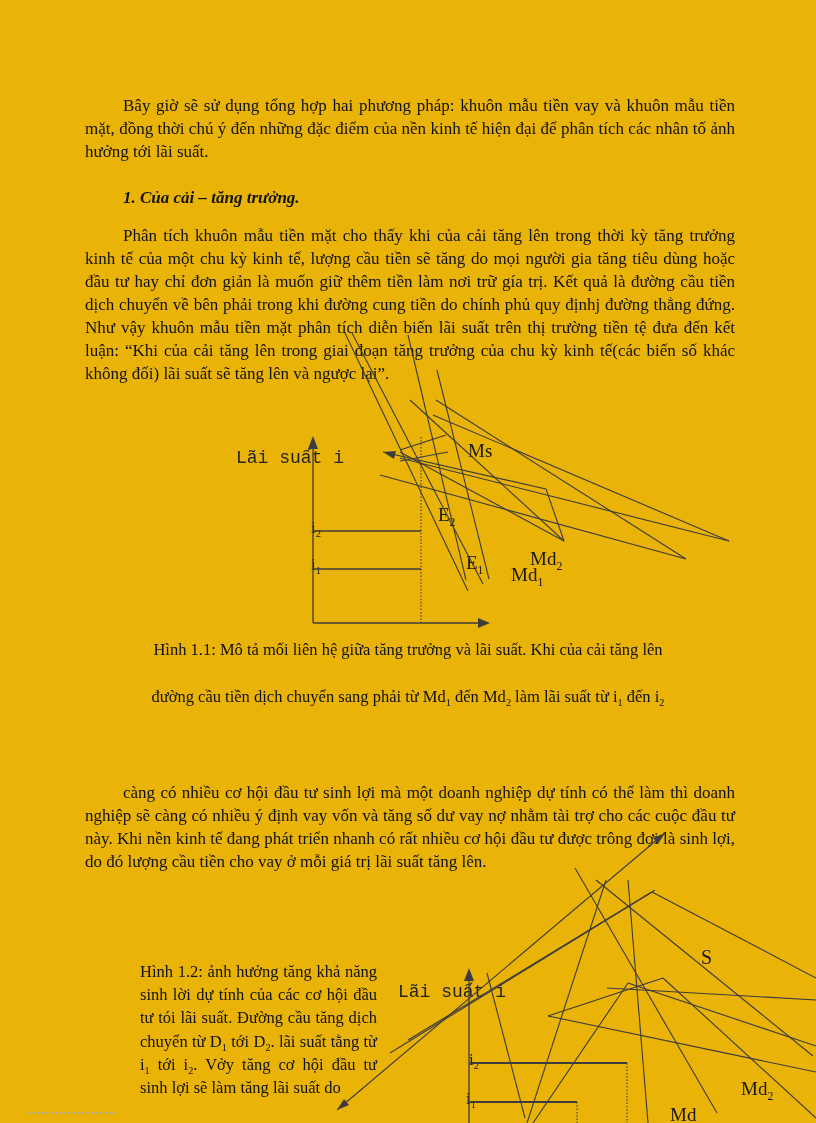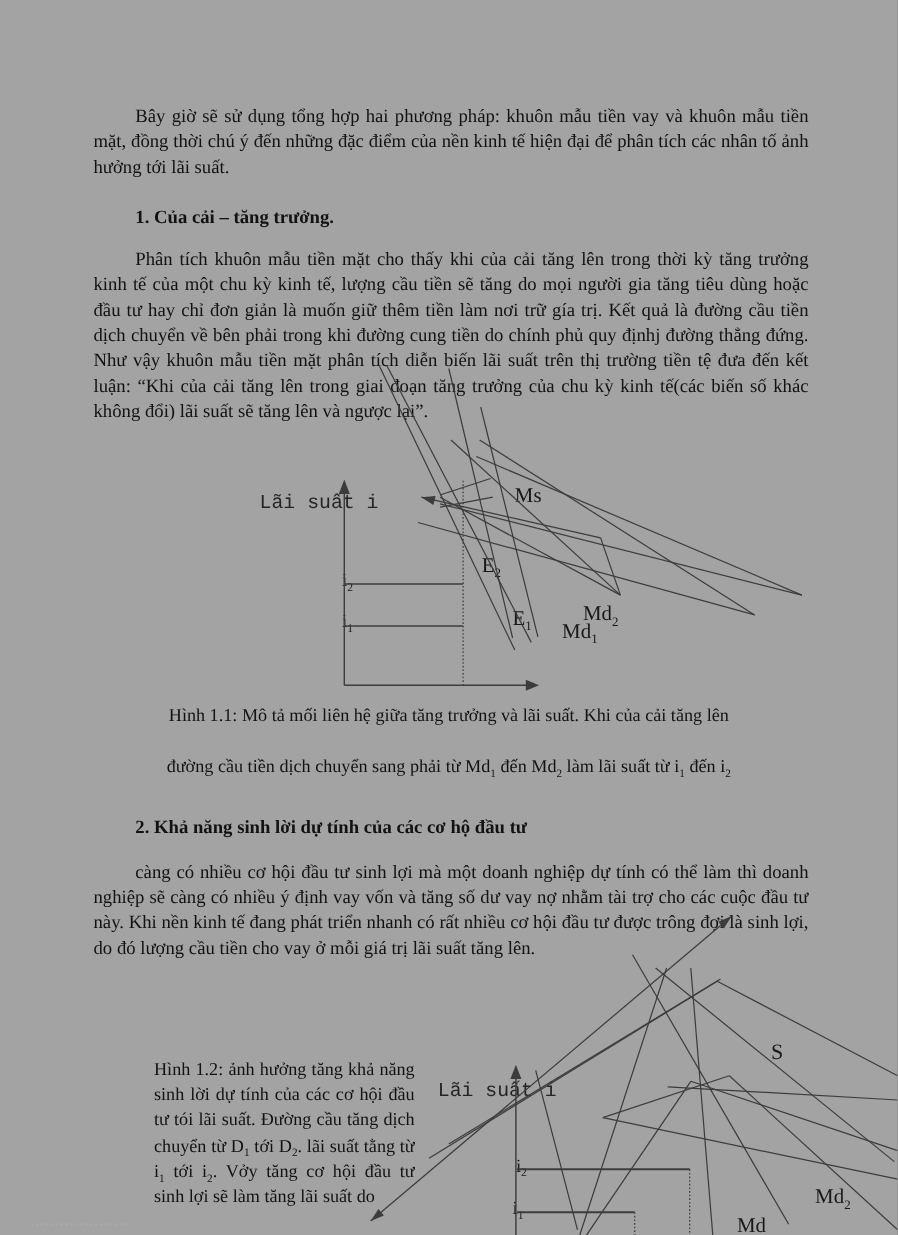--- a/index.html
+++ b/index.html
@@ -1,37 +1,38 @@
 <!DOCTYPE html>
 <html><head>
 <meta charset="utf-8">
 <style>
   html,body{margin:0;padding:0;background:#888;}
   .page{
     position:relative;
     width:816px;height:1123px;
-    background:#a3a3a3;
+    background:#eab308;
     overflow:hidden;
     font-family:"Liberation Serif","DejaVu Serif",serif;
     color:#121212;
   }
   .abs{position:absolute;}
   .para{
     font-size:17px;
     line-height:23px;
     text-align:justify;
     text-justify:inter-word;
     margin:0;
   }
   .indent{ text-indent:38px; }
   .heading{
     font-size:17px;
     font-weight:bold;
     margin:0;
     white-space:nowrap;
+    font-style:italic;
   }
   .caption{
     font-size:16.5px;
     line-height:23px;
     text-align:center;
     margin:0;
     font-family:Liberation Serif, serif;
   }
   .caption-small{
     font-size:16.5px;
@@ -64,21 +65,20 @@
   <div class="curve-label abs" style="left:395px; top:504px;"><span>E</span><sub>2</sub></div>
   <div class="curve-label abs" style="left:423px; top:552px;"><span>E</span><sub>1</sub></div>
   <div class="curve-label abs" style="left:487px; top:548px;"><span>Md</span><sub>2</sub></div>
   <div class="curve-label abs" style="left:468px; top:564px;"><span>Md</span><sub>1</sub></div>
   <div class="i-label abs" style="left:295px; top:518px;"><span>i</span><sub>2</sub></div>
   <div class="i-label abs" style="left:295px; top:555px;"><span>i</span><sub>1</sub></div>
 
   <p class="caption abs" style="left:78px; top:638px; width:660px;">Hình 1.1: Mô tả mối liên hệ giữa tăng trưởng và lãi suất. Khi của cải tăng lên</p>
   <p class="caption abs" style="left:78px; top:661px; width:660px;margin-top:24px;"><span>đường cầu tiền dịch chuyển sang phải từ Md</span><sub>1</sub><span> đến Md</span><sub>2</sub><span> làm lãi suất từ i</span><sub>1</sub><span> đến i</span><sub>2</sub></p>
 
-  <h3 class="heading abs" style="left:123px; top:742px;">2. Khả năng sinh lời dự tính của các cơ hộ đầu tư</h3>
 
   <p class="para indent abs" style="left:85px; top:781px; width:650px;">càng có nhiều cơ hội đầu tư sinh lợi mà một doanh nghiệp dự tính có thể làm thì doanh nghiệp sẽ càng có nhiều ý định vay vốn và tăng số dư vay nợ nhằm tài trợ cho các cuộc đầu tư này. Khi nền kinh tế đang phát triển nhanh có rất nhiều cơ hội đầu tư được trông đợi là sinh lợi, do đó lượng cầu tiền cho vay ở mỗi giá trị lãi suất tăng lên.</p>
 
   <p class="caption-small abs" style="left:140px; top:960px; width:237px;"><span>Hình 1.2: ảnh hưởng tăng khả năng sinh lời dự tính của các cơ hội đầu tư tói lãi suất. Đường cầu tăng dịch chuyển từ D</span><sub>1</sub><span> tới D</span><sub>2</sub><span>. lãi suất tằng từ i</span><sub>1</sub><span> tới i</span><sub>2</sub><span>. Vởy tăng cơ hội đầu tư sinh lợi sẽ làm tăng lãi suất do</span></p>
 
   <div class="axis-label abs" style="left:398px; top:982px;">Lãi suất i</div>
   <div class="curve-label abs" style="left:658px; top:946px; font-size:20px;">S</div>
   <div class="i-label abs" style="left:453px; top:1050px;"><span>i</span><sub>2</sub></div>
   <div class="i-label abs" style="left:450px; top:1089px;"><span>i</span><sub>1</sub></div>
   <div class="curve-label abs" style="left:698px; top:1078px;"><span>Md</span><sub>2</sub></div>

